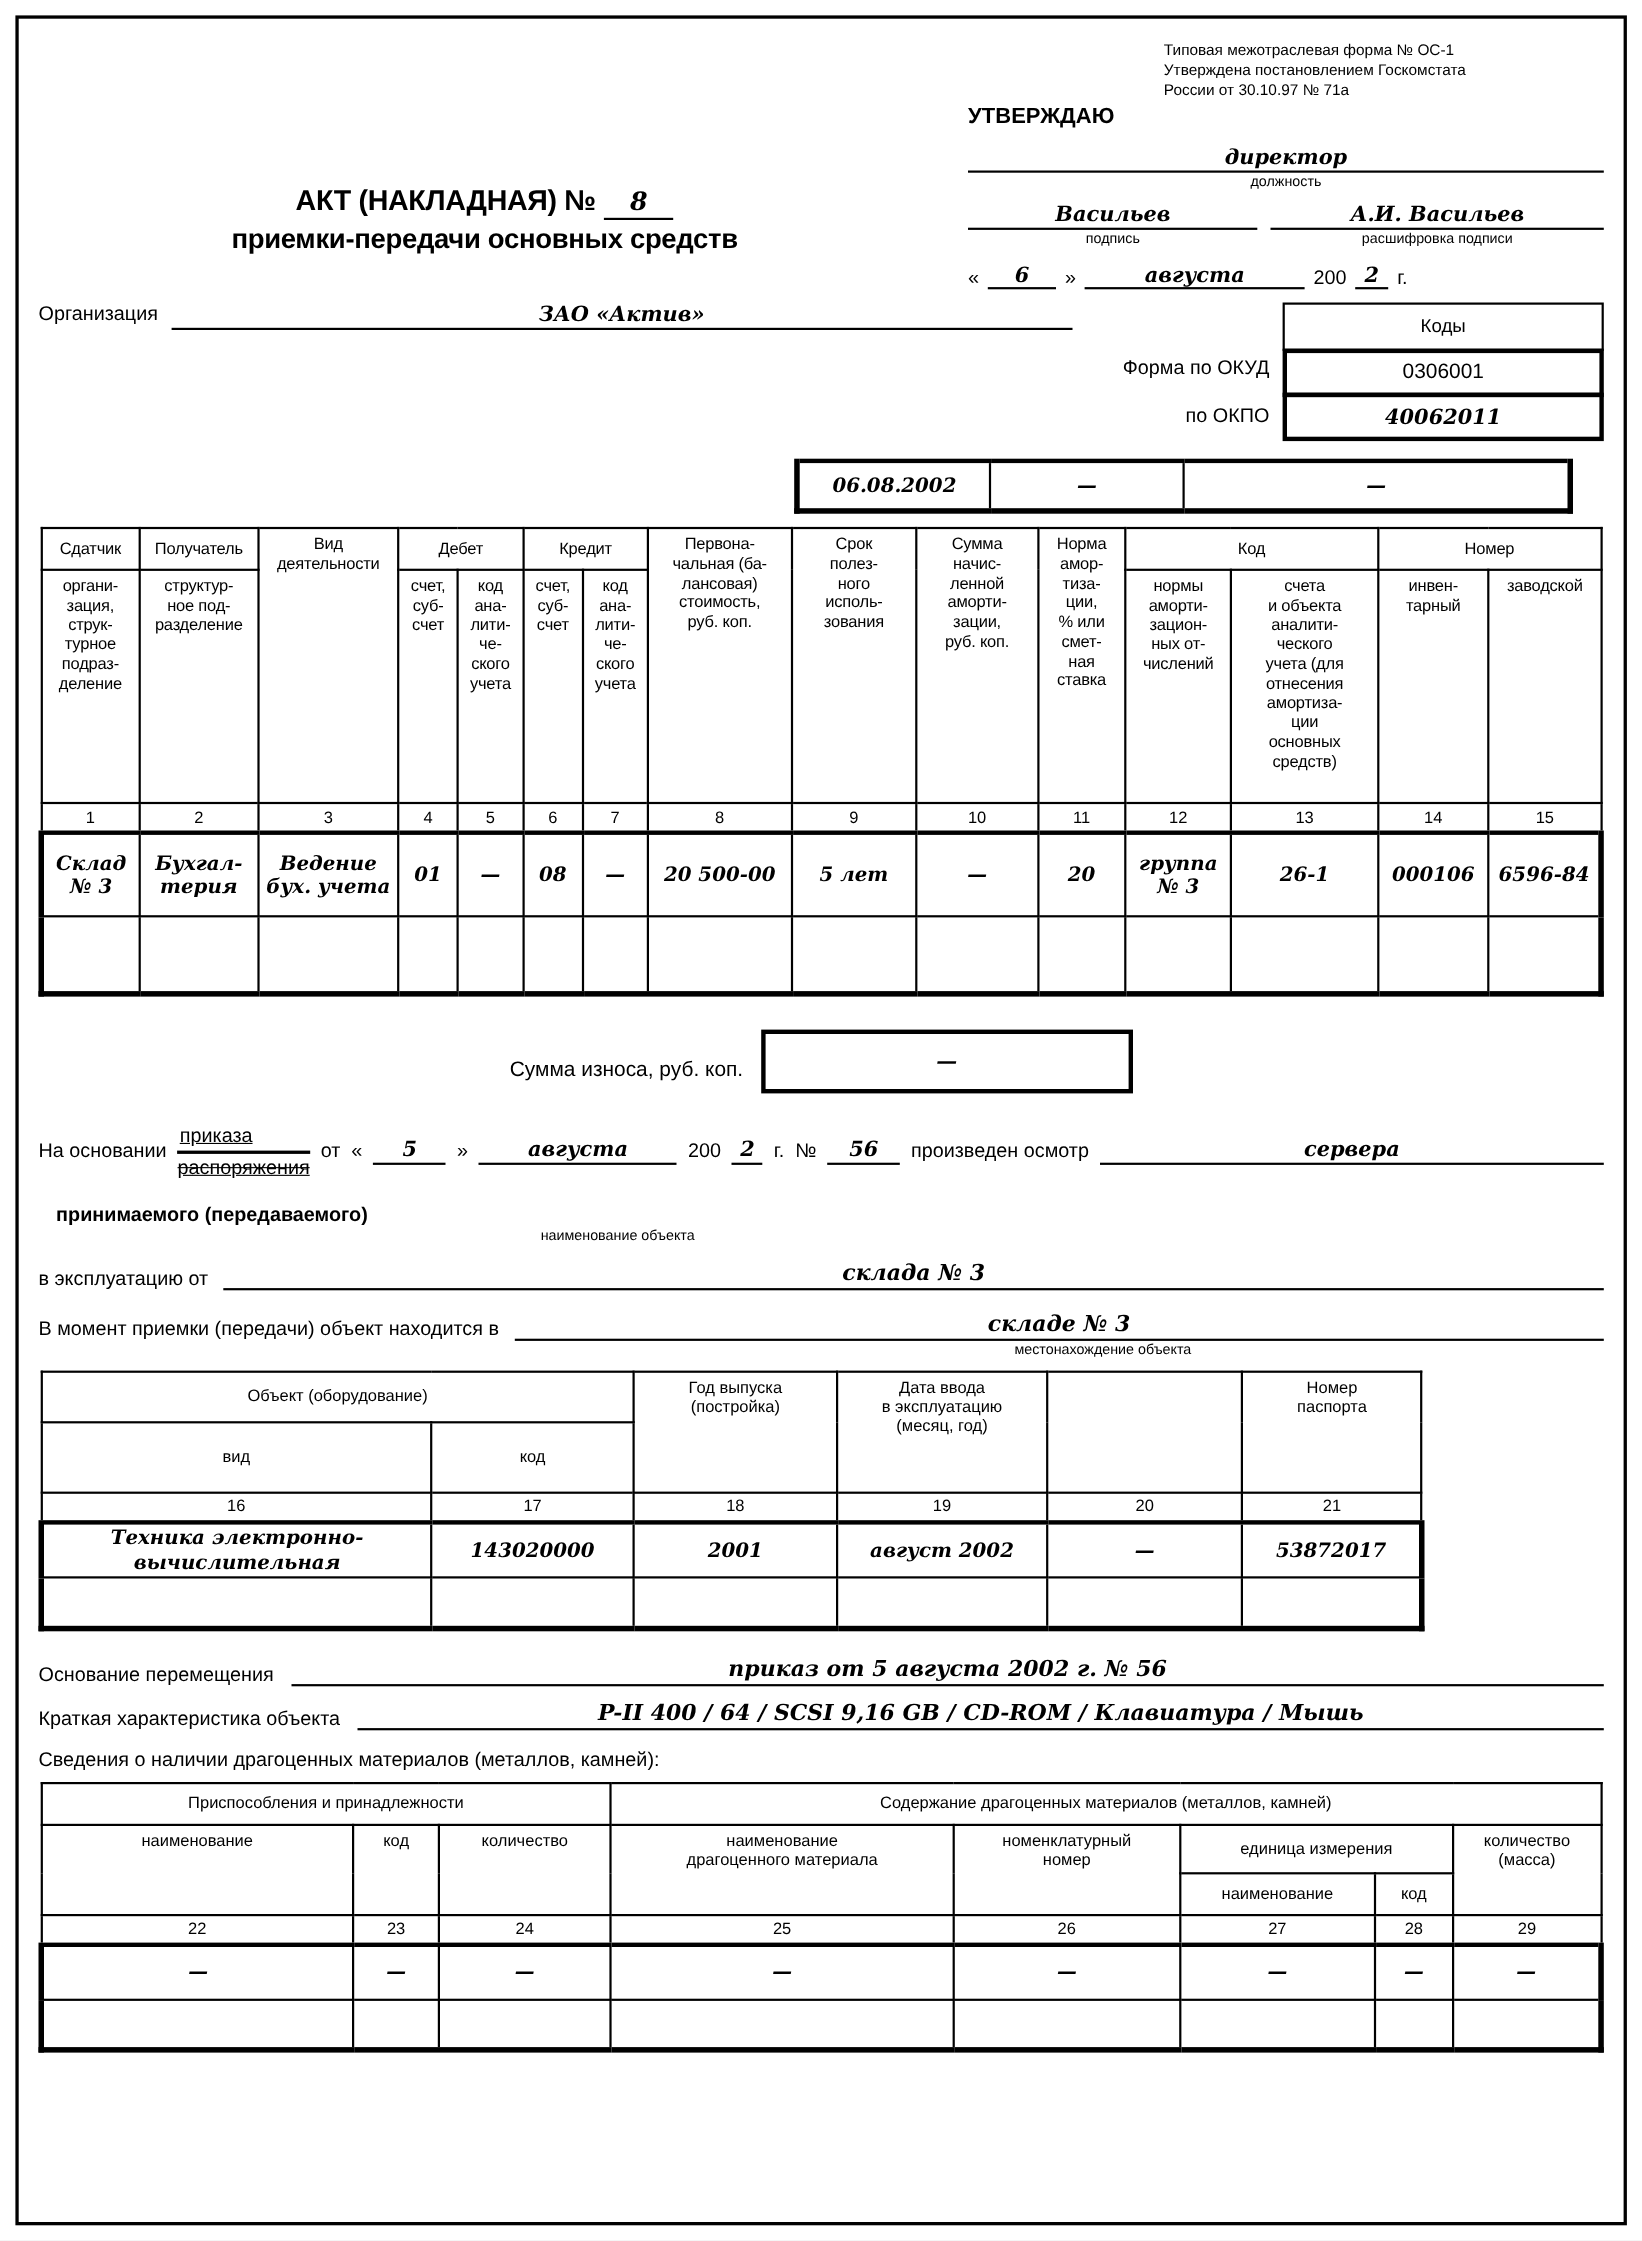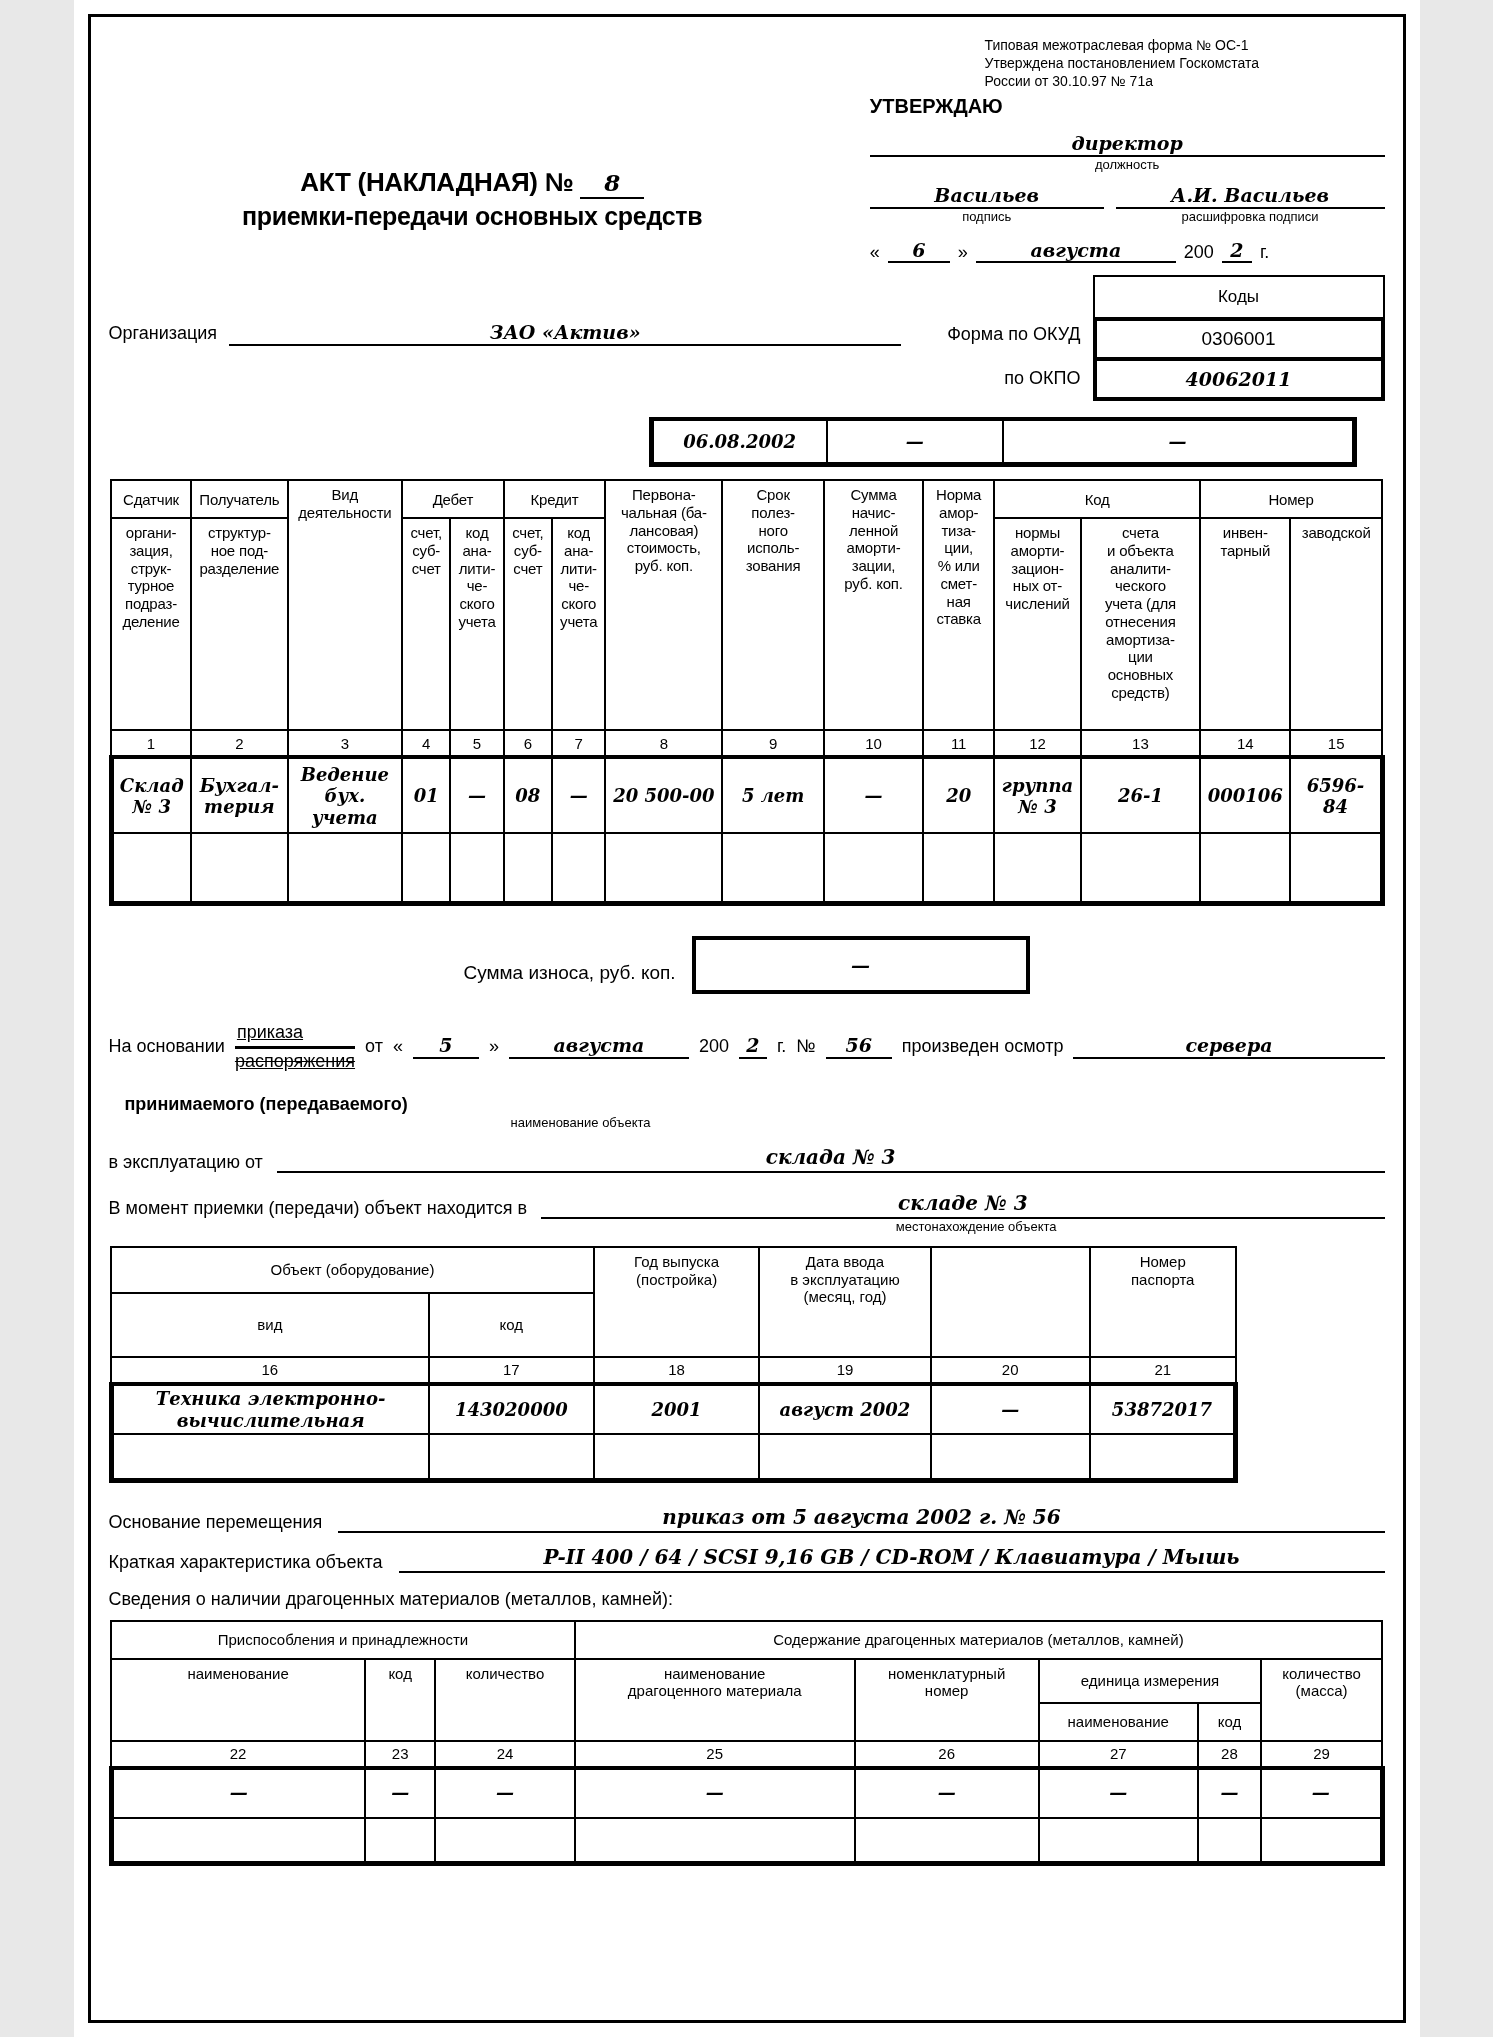--- a/index.html
+++ b/index.html
@@ -1,17 +1,17 @@
 <!DOCTYPE html>
 <html><head>
 <meta charset="utf-8">
 <style>
   html,body { margin:0; padding:0; background:#e8e8e8; }
   .page {
-    position:relative; width:1346px; height:2037px; background:#fff;
+    position:relative; width:1493px; height:2037px; background:#fff;
     font-family:"Liberation Sans", sans-serif; color:#000; margin:0 auto;
     box-sizing:border-box;
     padding-left:46px;
   }
   .frame {
     position:absolute; inset:14px; border:3px solid #000;
     padding:16px 18px 0 18px; box-sizing:border-box; overflow:hidden;
   }
   .fill {
     font-family:"DejaVu Serif","Liberation Serif",serif;
@@ -33,21 +33,21 @@
   .approve-h { font-size:20px; font-weight:bold; margin-bottom:14px; }
   .line-c { border-bottom:2px solid #000; text-align:center; font-size:19px; padding-bottom:1px; }
   .sig-row { display:flex; gap:12px; margin-top:12px; }
   .sig-row > div { flex:1; }
   .sig-row > div:last-child { flex:1.15; }
   .date-row { margin-top:14px; font-size:18px; display:flex; align-items:flex-end; gap:8px; }
   .date-row .u { font-size:19px; }
 
   
   .codes-row { display:flex; margin-top:12px; }
-  .org-line { flex:1; display:flex; align-items:center; padding-bottom:8px; font-size:18px; }
+  .org-line { flex:1; display:flex; align-items:flex-start; padding-bottom:8px; font-size:18px; }
   .org-line .org-u { flex:1; border-bottom:2px solid #000; text-align:center; font-size:19px; margin-left:12px; margin-right:46px; padding-bottom:1px; }
   .codes-labels { display:flex; flex-direction:column; justify-content:flex-end; }
   .codes-labels > div { height:44px; display:flex; align-items:center; justify-content:flex-end; padding-right:12px; font-size:18px; }
   .codes-box { width:292px; }
   .codes-head { border:2px solid #000; height:40px; line-height:40px; text-align:center; font-size:17px; }
   .codes-val { border:4px solid #000; margin-top:-2px; height:36px; display:flex; align-items:center; justify-content:center; font-size:19px; }
   .codes-val + .codes-val { margin-top:-4px; }
 
   
   table.t { border-collapse:collapse; table-layout:fixed; }

